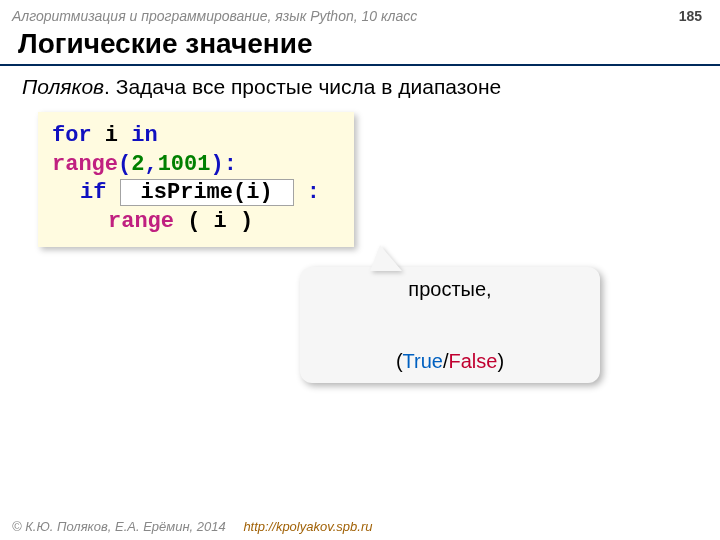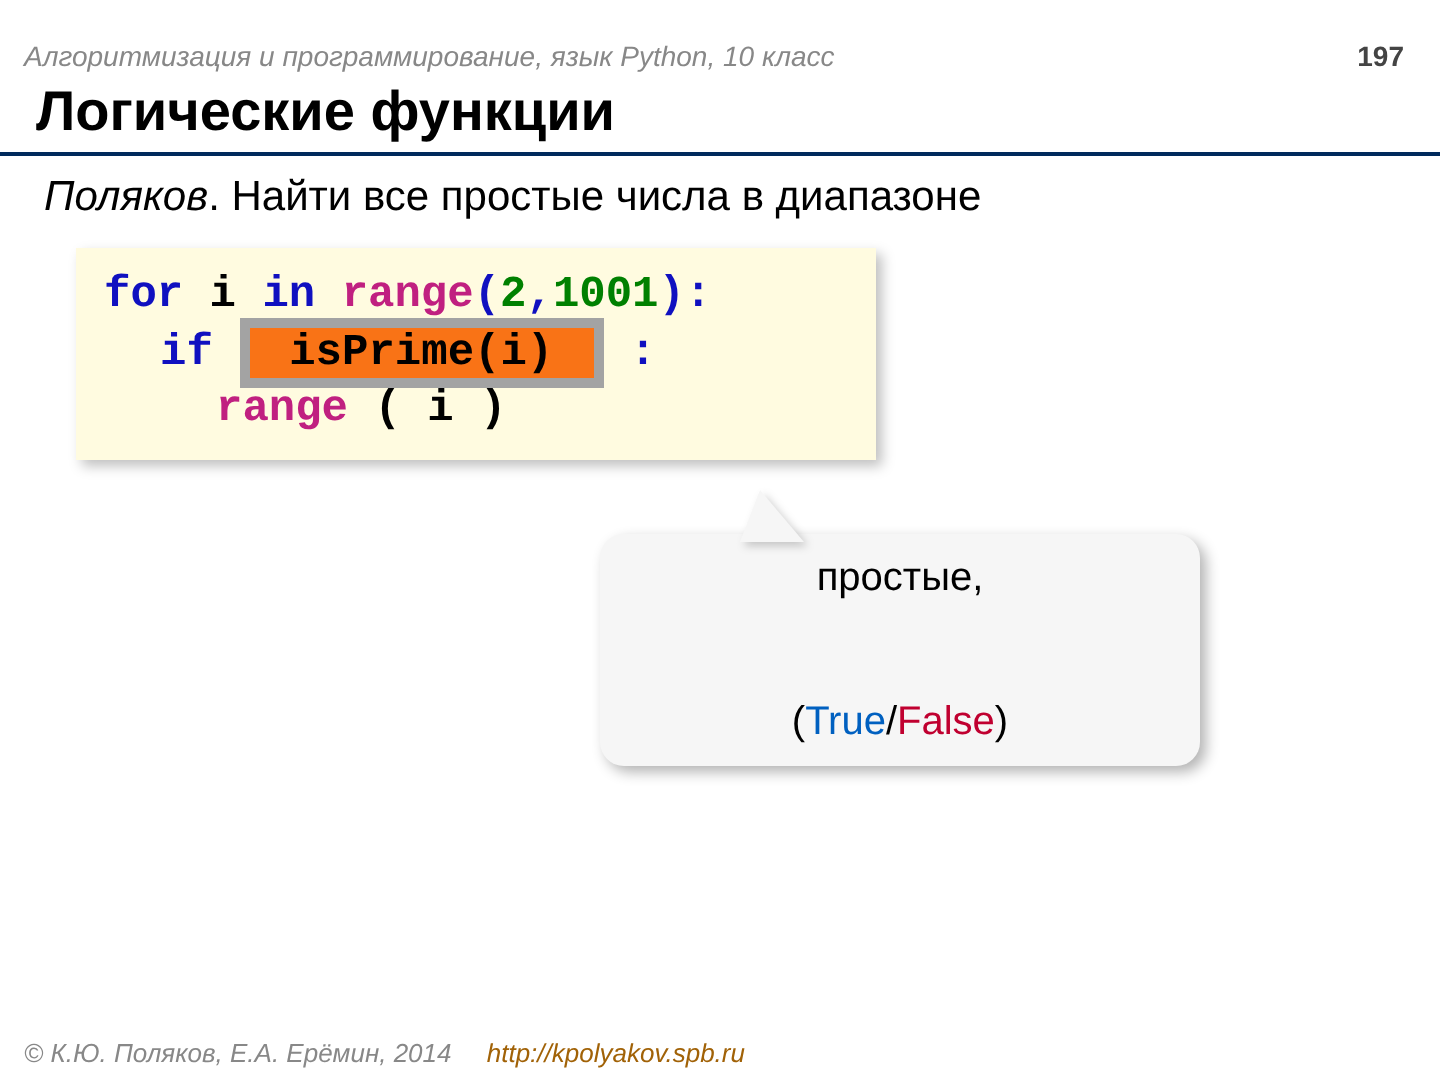--- a/index.html
+++ b/index.html
@@ -9,21 +9,21 @@
     height: 540px;
     background: #fff;
     font-family: Arial, Helvetica, sans-serif;
     position: relative;
     overflow: hidden;
   }
   .header {
     display: flex;
     justify-content: space-between;
     align-items: center;
-    padding: 20px 18px 2px 12px;
+    padding: 8px 18px 2px 12px;
     color: #888;
     font-style: italic;
     font-size: 14px;
   }
   .page-num {
     font-weight: bold;
     font-style: normal;
     color: #444;
   }
   .title {
@@ -37,41 +37,41 @@
   .problem {
     font-size: 21px;
     color: #000;
     padding: 0 30px 0 22px;
     line-height: 1.25;
   }
   .problem .label { font-style: italic; }
   .problem .indent { padding-left: 32px; display: block; }
   .codebox {
     margin: 12px 0 0 38px;
-    width: 400px;
+    width: 316px;
     background: #fffbe0;
     box-shadow: 3px 3px 6px rgba(0,0,0,0.25);
     padding: 10px 14px 10px 14px;
     font-family: "Courier New", monospace;
     font-size: 22px;
     font-weight: bold;
     line-height: 1.3;
     position: relative;
   }
   .codebox .l2 { padding-left: 28px; }
   .codebox .l3 { padding-left: 56px; }
   .kw { color: #1010c0; }
   .fn { color: #c02080; }
   .num { color: #008000; }
   .punc { color: #1010c0; }
   .txt { color: #000; }
   .hl {
-    border: 5px solid #a3a3a3;
+    border: 1px solid #a3a3a3;
     padding: 0 20px;
-    background: #f97316;
+    background: #ffffff;
   }
   .callout-wrap {
     position: absolute;
     left: 300px;
     top: 245px;
     width: 300px;
   }
   .callout-tail {
     width: 0; height: 0;
     border-left: 10px solid transparent;
@@ -105,27 +105,27 @@
     font-style: italic;
     color: #888;
   }
   .footer a { color: #a16207; text-decoration: none; margin-left: 14px; font-style: italic; }
 </style>
 </head>
 <body>
 
 <div class="header">
   <span>Алгоритмизация и программирование, язык Python, 10 класс</span>
-  <span class="page-num">197</span>
+  <span class="page-num">185</span>
 </div>
 
-<div class="title">Логические функции</div>
+<div class="title">Логические значение</div>
 
 <div class="problem">
-  <span class="label">Поляков</span><span>. Найти все простые числа в диапазоне</span>
+  <span class="label">Поляков</span><span>. Задача все простые числа в диапазоне</span>
 </div>
 
 <div class="codebox">
   <div>
     <span class="kw">for</span><span class="txt"> i </span><span class="kw">in</span><span> </span><span class="fn">range</span><span class="punc">(</span><span class="num">2</span><span class="punc">,</span><span class="num">1001</span><span class="punc">)</span><span class="punc">:</span>
   </div>
   <div class="l2">
     <span class="kw">if</span><span> </span><span class="hl txt">isPrime(i)</span><span> </span><span class="punc">:</span>
   </div>
   <div class="l3">

